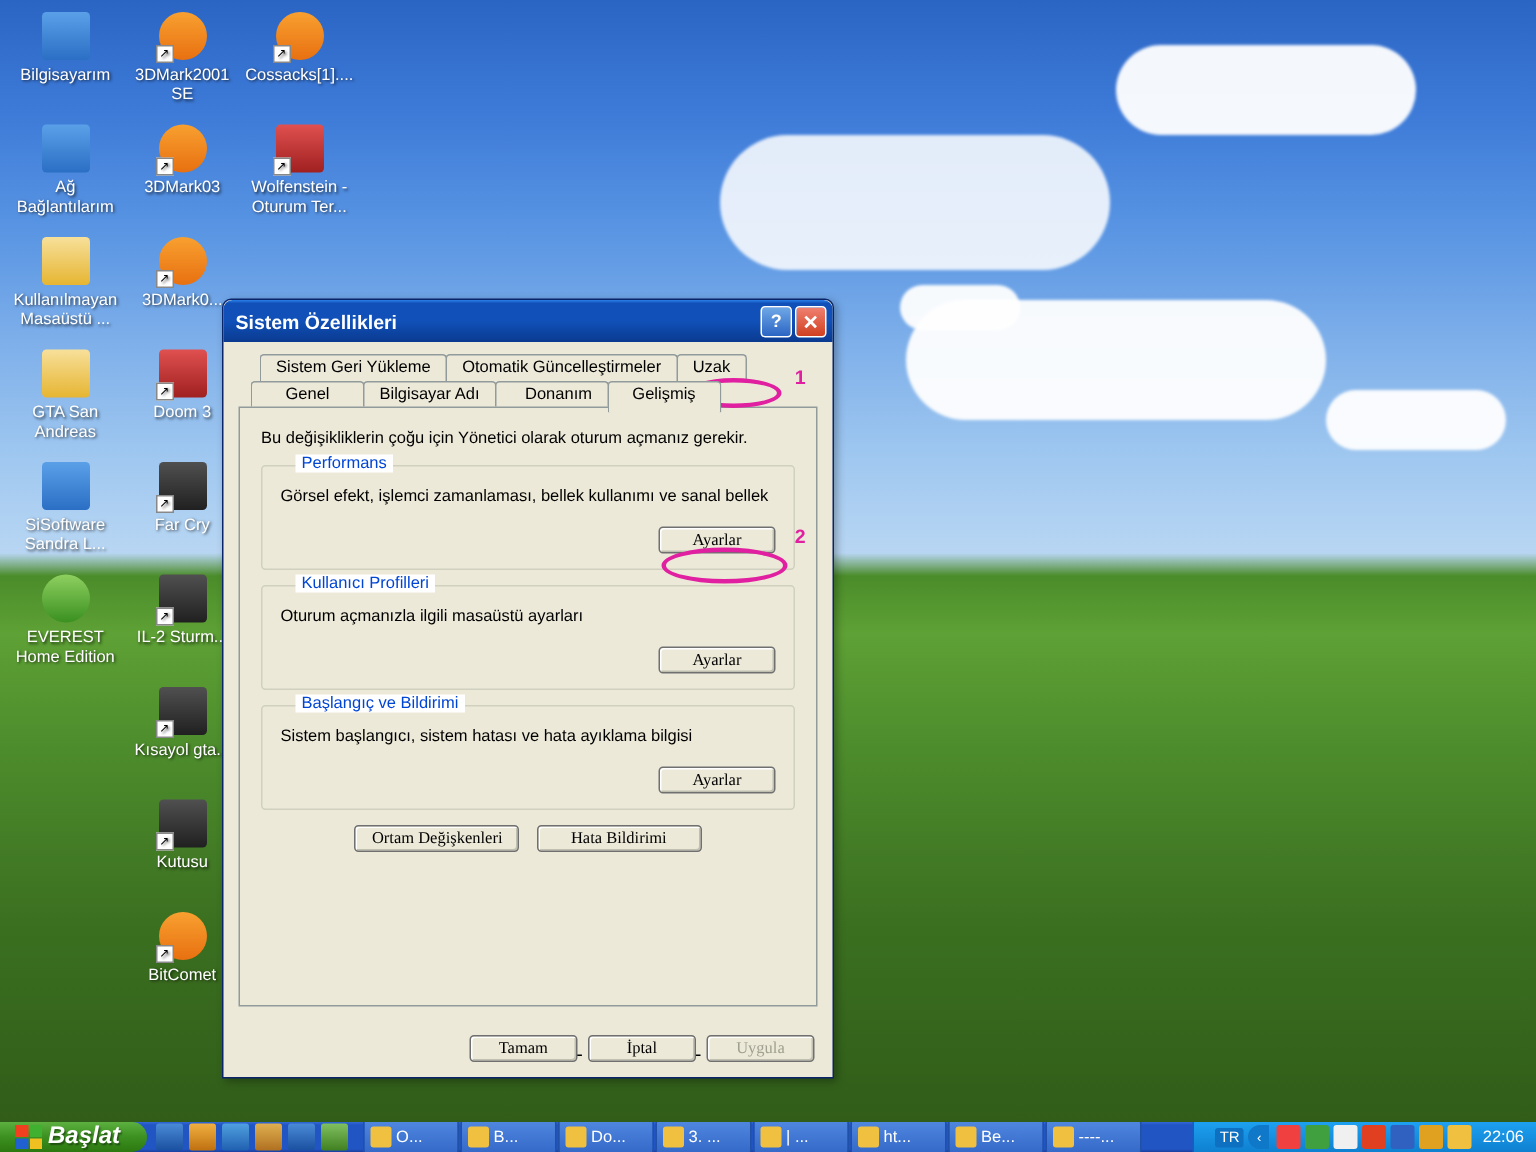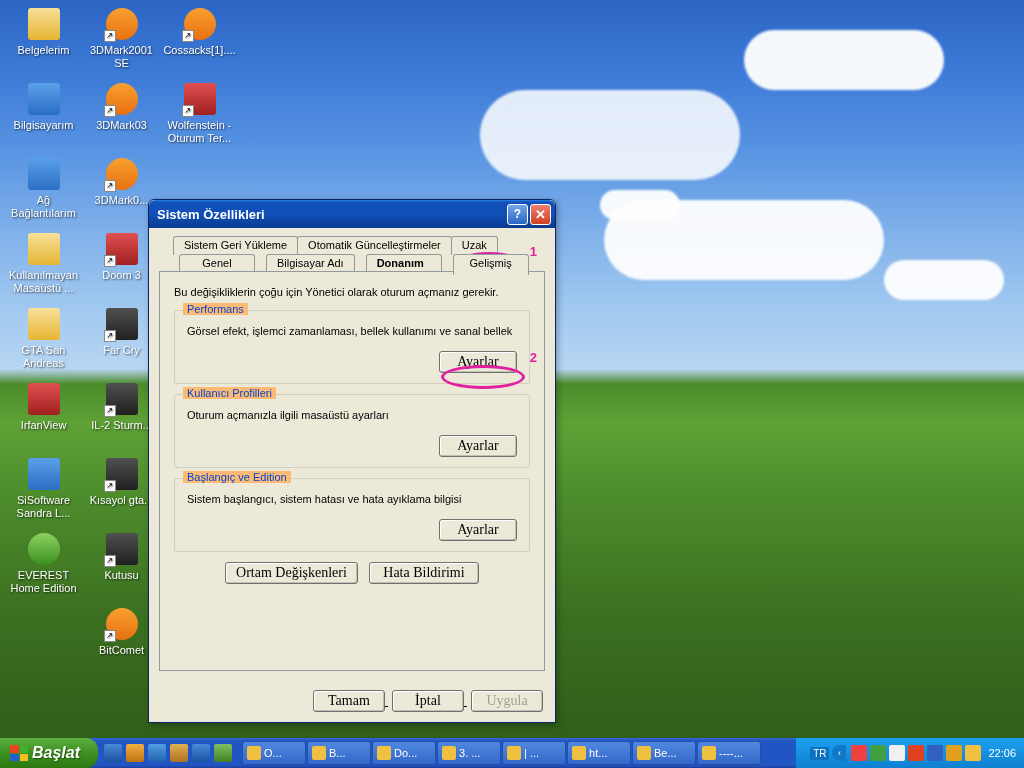--- a/index.html
+++ b/index.html
@@ -50,40 +50,40 @@
   border-radius: 6px 6px 0 0; font-size: 13px; font-weight: bold;
 }
 .titlebar-spacer { flex: 1; }
 .titlebar-btn { width: 21px; height: 21px; margin-left: 2px; border-radius: 3px; display: flex; align-items: center; justify-content: center; font-weight: bold; font-family: Arial; cursor: pointer; }
 .help-btn { background: linear-gradient(#6fa8e6, #2b65c4); border: 1px solid #fff; color: #fff; font-size: 12px; }
 .close-btn { background: linear-gradient(#f08070, #d04020); border: 1px solid #fff; color: #fff; font-size: 13px; }
 .dialog-body { padding: 8px 10px 10px; }
 .tabs { position: relative; height: 36px; }
 .tabrow { display: flex; position: absolute; }
 .tabrow.top { top: 0; left: 14px; }
-.tabrow.bottom { top: 18px; left: 20px; gap: 12px; }
+.tabrow.bottom { top: 18px; left: 8px; }
 .tab { background: #ece9d8; border: 1px solid #919b9c; border-bottom: none; padding: 2px 10px 2px; font-size: 11px; cursor: pointer; margin-right: -1px; border-radius: 3px 3px 0 0; height: 19px; }
 .tab.active { background: #ece9d8; position: relative; z-index: 3; padding-bottom: 4px; height: 21px; }
 .tabpanel { border: 1px solid #919b9c; padding: 14px 14px 10px; background: #ece9d8; position: relative; top: -1px; min-height: 400px; }
 .hint { margin-bottom: 12px; }
 .groupbox { border: 1px solid #d0d0bf; border-radius: 3px; position: relative; padding: 14px 12px 10px; margin-bottom: 10px; }
-.groupbox legend, .grouptitle { position: absolute; top: -8px; left: 8px; background: #fdba74; padding: 0 4px; color: #0046d5; }
+.groupbox legend, .grouptitle { position: absolute; top: -8px; left: 22px; background: #ffffff; padding: 0 4px; color: #0046d5; }
 .groupbox .desc { margin-bottom: 14px; }
 .groupbox .btnrow { text-align: right; }
-.xpbtn { min-width: 78px; padding: 2px 10px; font-size: 14px; font-family: Tahoma; background: #ece9d8; border: 1px solid #707070; border-radius: 3px; box-shadow: inset 1px 1px 0 #fff, inset -1px -1px 0 #c0c0b0; cursor: pointer; }
+.xpbtn { min-width: 78px; padding: 2px 10px; font-size: 11px; font-family: Tahoma; background: #ece9d8; border: 1px solid #707070; border-radius: 3px; box-shadow: inset 1px 1px 0 #fff, inset -1px -1px 0 #c0c0b0; cursor: pointer; }
 .xpbtn:disabled { color: #a0a090; cursor: default; }
 .bottom-btns { text-align: center; margin-top: 6px; }
 .bottom-btns .xpbtn { min-width: 110px; margin: 0 4px; }
 .dlg-footer { text-align: right; padding: 8px 12px 10px; text-decoration: underline; }
 .dlg-footer .xpbtn { min-width: 72px; margin-left: 4px; }
 
 .annot { position: absolute; border: 3px solid #e020a0; border-radius: 50%; pointer-events: none; }
 .annot-label { position: absolute; color: #e020a0; font-size: 13px; font-weight: bold; pointer-events: none; }
 
-.taskbar { position: absolute; bottom: 0; left: 0; right: 0; height: 30px; background: linear-gradient(to bottom, #3168d5 0%, #2255c4 10%, #2255c4 90%, #1a40a0 100%); display: flex; align-items: stretch; }
+.taskbar { position: absolute; bottom: 0; left: 0; right: 0; height: 20px; background: linear-gradient(to bottom, #3168d5 0%, #2255c4 10%, #2255c4 90%, #1a40a0 100%); display: flex; align-items: stretch; }
 .start { background: linear-gradient(to bottom, #5cb040 0%, #3c9020 50%, #2c7810 100%); color: #fff; font-weight: bold; font-style: italic; font-size: 16px; padding: 0 18px 0 10px; display: flex; align-items: center; border-radius: 0 12px 12px 0; cursor: pointer; text-shadow: 1px 1px 1px rgba(0,0,0,0.4); }
 .start-flag { width: 18px; height: 16px; margin-right: 4px; display: grid; grid-template-columns: 1fr 1fr; grid-template-rows: 1fr 1fr; gap: 1px; }
 .start-flag div:nth-child(1){background:#f04020} .start-flag div:nth-child(2){background:#40b030} .start-flag div:nth-child(3){background:#2060d0} .start-flag div:nth-child(4){background:#f0c020}
 .ql { display: flex; align-items: center; padding: 0 6px; gap: 4px; }
 .ql-item { width: 18px; height: 18px; background: #6090d0; border-radius: 2px; cursor: pointer; }
 .tb-tasks { display: flex; flex: 1; align-items: center; gap: 1px; padding: 0 4px; overflow: hidden; }
 .task { height: 24px; min-width: 60px; flex: 0 1 64px; background: linear-gradient(to bottom, #5088e0, #3468c8); border: 1px solid #2050a8; border-radius: 3px; color: #fff; font-size: 11px; padding: 0 4px; display: flex; align-items: center; cursor: pointer; overflow: hidden; white-space: nowrap; }
 .task .ticon { width: 14px; height: 14px; background: #f0c040; margin-right: 3px; flex-shrink: 0; border-radius:2px; }
 .tray { background: linear-gradient(to bottom, #1ea0f0, #0f80d0); display: flex; align-items: center; padding: 0 8px 0 14px; color: #fff; font-size: 11px; gap: 3px; border-left: 1px solid #1060c0; }
 .tray-icon { width: 16px; height: 16px; border-radius: 2px; }
@@ -99,42 +99,34 @@
     <div class="cloud c2"></div>
     <div class="cloud c3"></div>
     <div class="cloud c4"></div>
     <div class="cloud c5"></div>
 </div>
 
 <div class="desktop-icons">
   <div class="dicons-wrap" id="dicons-wrap">
       <div class="dicon-col">
         <div class="dicon">
-          <div class="ibox folder"></div>
-          <span>Belgelerim</span>
-        </div>
-        <div class="dicon">
           <div class="ibox blue"></div>
           <span>Bilgisayarım</span>
         </div>
         <div class="dicon">
           <div class="ibox blue"></div>
           <span>Ağ Bağlantılarım</span>
         </div>
         <div class="dicon">
           <div class="ibox folder"></div>
           <span>Kullanılmayan Masaüstü ...</span>
         </div>
         <div class="dicon">
           <div class="ibox folder"></div>
           <span>GTA San Andreas</span>
-        </div>
-        <div class="dicon">
-          <div class="ibox red"></div>
-          <span>IrfanView</span>
         </div>
         <div class="dicon">
           <div class="ibox blue"></div>
           <span>SiSoftware Sandra L...</span>
         </div>
         <div class="dicon">
           <div class="ibox green"></div>
           <span>EVEREST Home Edition</span>
         </div>
       </div>
@@ -221,41 +213,41 @@
   <div class="dialog-body">
     <div class="tabs">
       <div class="tabrow top" id="tabs-top">
           <div class="tab">Sistem Geri Yükleme</div>
           <div class="tab">Otomatik Güncelleştirmeler</div>
           <div class="tab">Uzak</div>
         </div>
       <div class="tabrow bottom" id="tabs-bottom">
           <div class="tab" style="min-width: 76px; text-align: center;">Genel</div>
           <div class="tab" style="min-width: 76px; ">Bilgisayar Adı</div>
-          <div class="tab" style="min-width: 76px; text-align: left; font-weight: bold;">Donanım</div>
+          <div class="tab" style="min-width: 76px; text-align: right;">Donanım</div>
           <div class="tab active" style="min-width: 76px; text-align: center;">Gelişmiş</div>
         </div>
     </div>
     <div class="tabpanel">
       <div class="hint">Bu değişikliklerin çoğu için Yönetici olarak oturum açmanız gerekir.</div>
 
       <div class="groupbox">
         <div class="grouptitle">Performans</div>
         <div class="desc">Görsel efekt, işlemci zamanlaması, bellek kullanımı ve sanal bellek</div>
         <div class="btnrow"><button class="xpbtn">Ayarlar</button></div>
       </div>
 
       <div class="groupbox">
         <div class="grouptitle">Kullanıcı Profilleri</div>
         <div class="desc">Oturum açmanızla ilgili masaüstü ayarları</div>
         <div class="btnrow"><button class="xpbtn">Ayarlar</button></div>
       </div>
 
       <div class="groupbox">
-        <div class="grouptitle">Başlangıç ve Edition</div>
+        <div class="grouptitle">Başlangıç ve Bildirimi</div>
         <div class="desc">Sistem başlangıcı, sistem hatası ve hata ayıklama bilgisi</div>
         <div class="btnrow"><button class="xpbtn">Ayarlar</button></div>
       </div>
 
       <div class="bottom-btns">
         <button class="xpbtn">Ortam Değişkenleri</button>
         <button class="xpbtn">Hata Bildirimi</button>
       </div>
     </div>
   </div>

